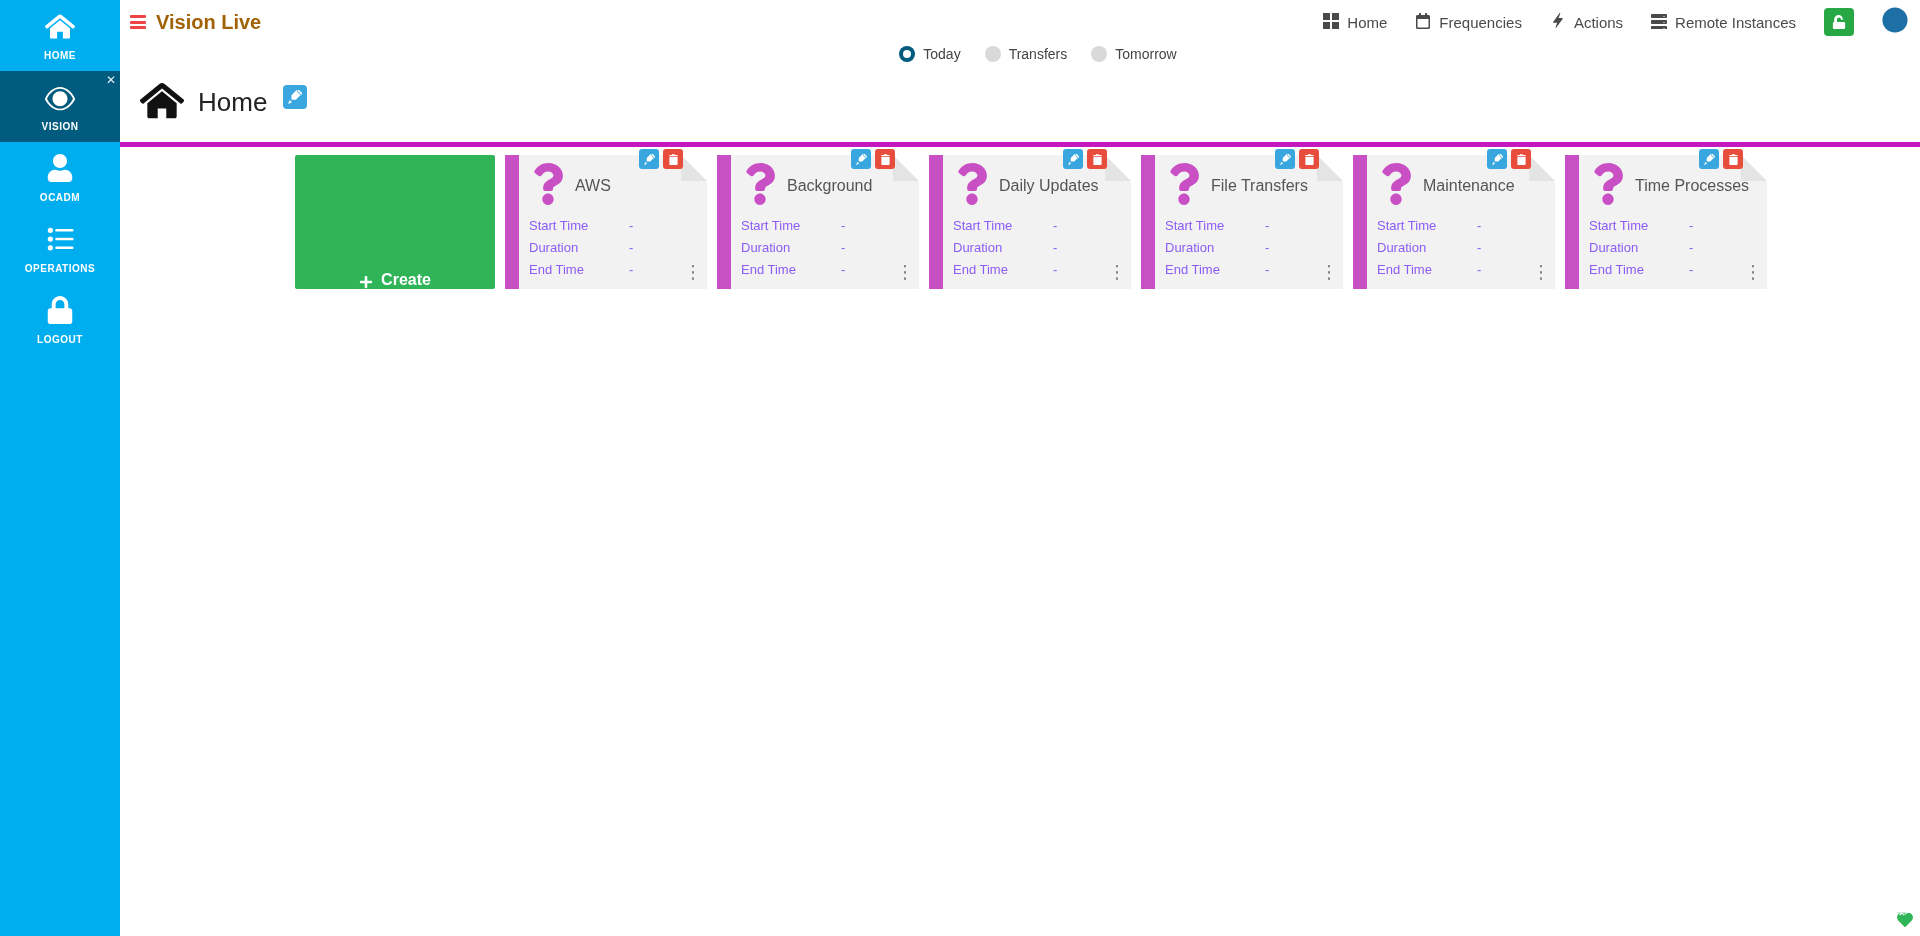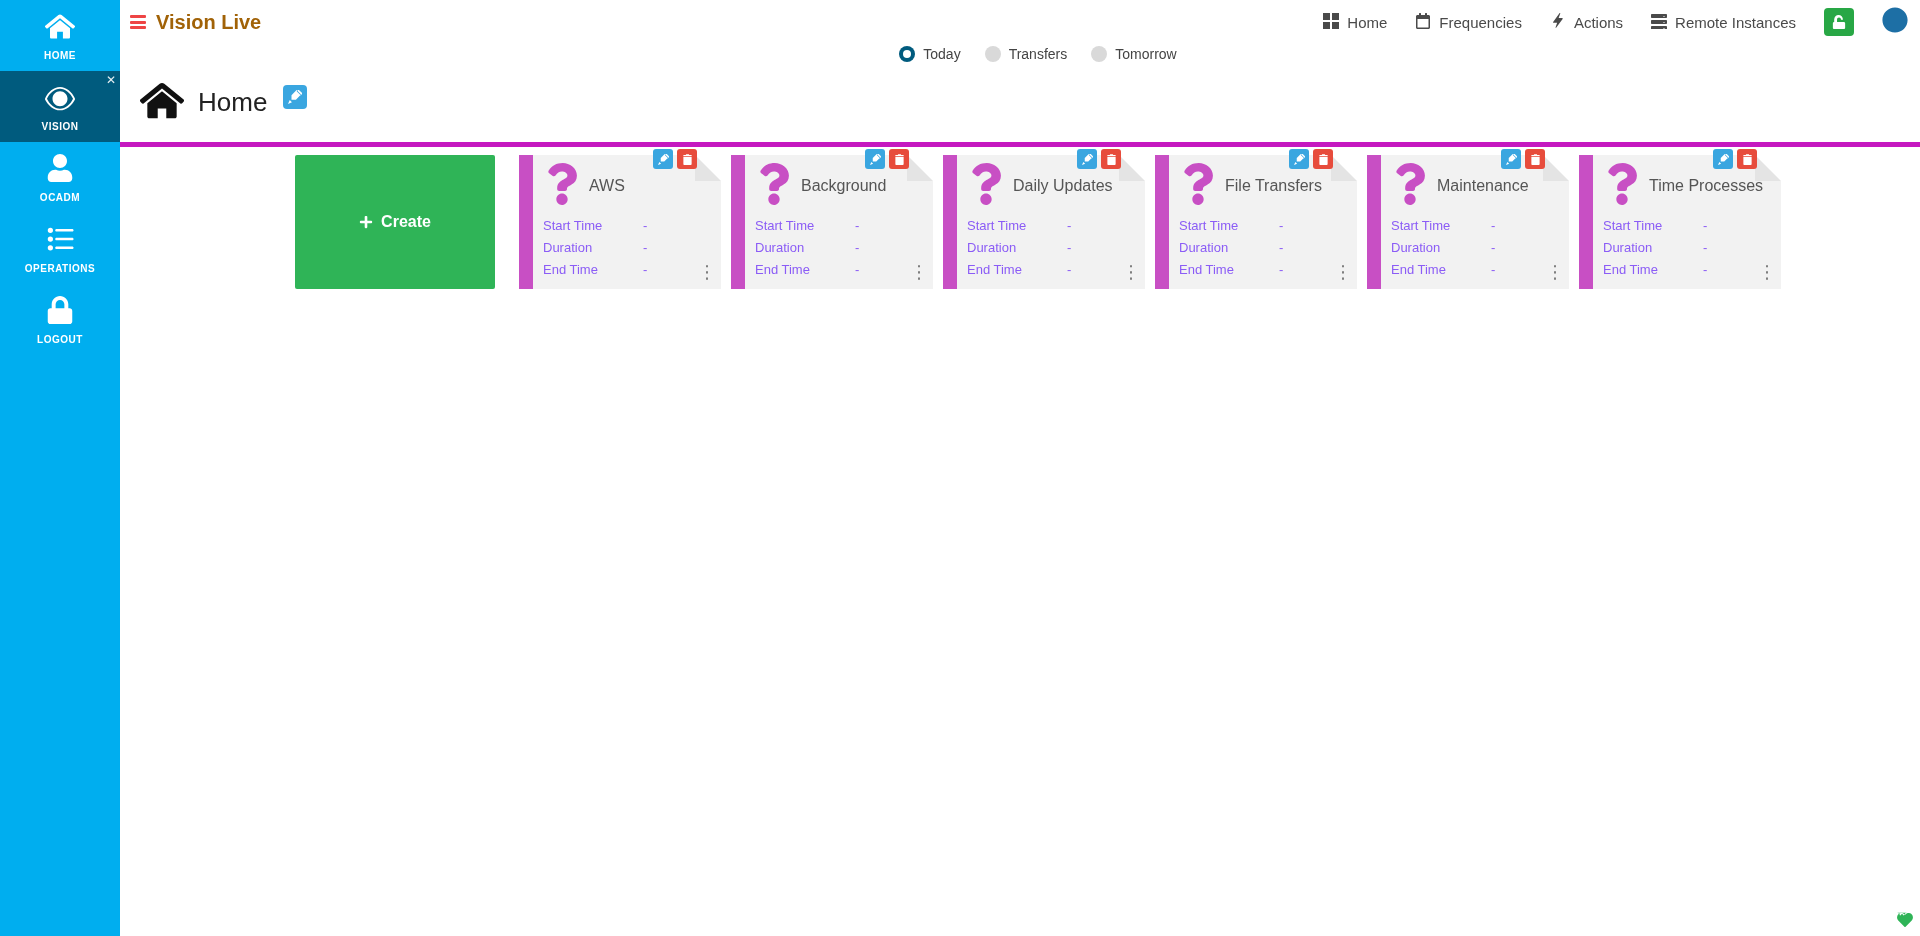--- a/index.html
+++ b/index.html
@@ -44,21 +44,21 @@
   .crumb-title { font-size: 26px; color: #222; font-weight: 400; }
   .crumb-edit { width: 24px; height: 24px; background: #3aa6e0; border-radius: 4px; display: flex; align-items: center; justify-content: center; margin-left: 2px; margin-top: -10px; }
   .crumb-edit svg { width: 14px; height: 14px; fill: #fff; }
 
   
   .divider { height: 5px; background: #c518c0; width: 100%; }
 
   
   .cards-row { display: flex; gap: 10px; padding: 8px 12px 0 175px; align-items: flex-start; }
 
-  .create-card { width: 200px; height: 134px; background: #2fb457; border-radius: 2px; display: flex; align-items: center; justify-content: center; color: #fff; font-weight: 700; font-size: 16px; gap: 8px; cursor: pointer; }
+  .create-card { width: 200px; height: 134px; background: #2fb457; border-radius: 2px; display: flex; align-items: flex-end; justify-content: center; color: #fff; font-weight: 700; font-size: 16px; gap: 8px; cursor: pointer; }
   .create-card svg { width: 14px; height: 14px; fill: #fff; }
 
   .card { width: 202px; height: 134px; position: relative; display: flex; }
   .card-col-left { width: 14px; background: #c84fc4; }
   .card-body { flex: 1; background: #f2f2f2; padding: 6px 8px 6px 10px; position: relative; }
   .card-corner { position: absolute; right: 0; top: 0; width: 0; height: 0; border-top: 26px solid #fff; border-left: 26px solid #e4e4e4; }
   .card-actions { position: absolute; top: -6px; right: 24px; display: flex; gap: 4px; z-index: 2; }
   .mini-btn { width: 20px; height: 20px; border-radius: 3px; display: flex; align-items: center; justify-content: center; }
   .mini-btn.edit { background: #3aa6e0; }
   .mini-btn.del { background: #e74c3c; }
@@ -203,21 +203,21 @@
 
   <div class="divider"></div>
 
   <div class="cards-row">
     <div class="create-card">
       <svg viewBox="0 0 448 512">
           <path d="M416 208H272V64c0-18-14-32-32-32h-32c-18 0-32 14-32 32v144H32c-18 0-32 14-32 32v32c0 18 14 32 32 32h144v144c0 18 14 32 32 32h32c18 0 32-14 32-32V304h144c18 0 32-14 32-32v-32c0-18-14-32-32-32z"></path>
         </svg>
       <span>Create</span>
     </div>
-    <div id="cards-container" style="display:flex;gap:10px;margin-left:14px;">
+    <div id="cards-container" style="display:flex;gap:10px;">
         <div class="card">
           <div class="card-col-left"></div>
           <div class="card-body">
             <div class="card-actions">
               <div class="mini-btn edit">
                 <svg viewBox="0 0 512 512">
                   <path d="M290 352H128V190l186-186 162 162L290 352zM498 94l-80-80c-19-19-49-19-68 0l-34 34 148 148 34-34c19-19 19-49 0-68zM64 368l-64 144 144-64L64 368z"></path>
                 </svg>
               </div>
               <div class="mini-btn del">

